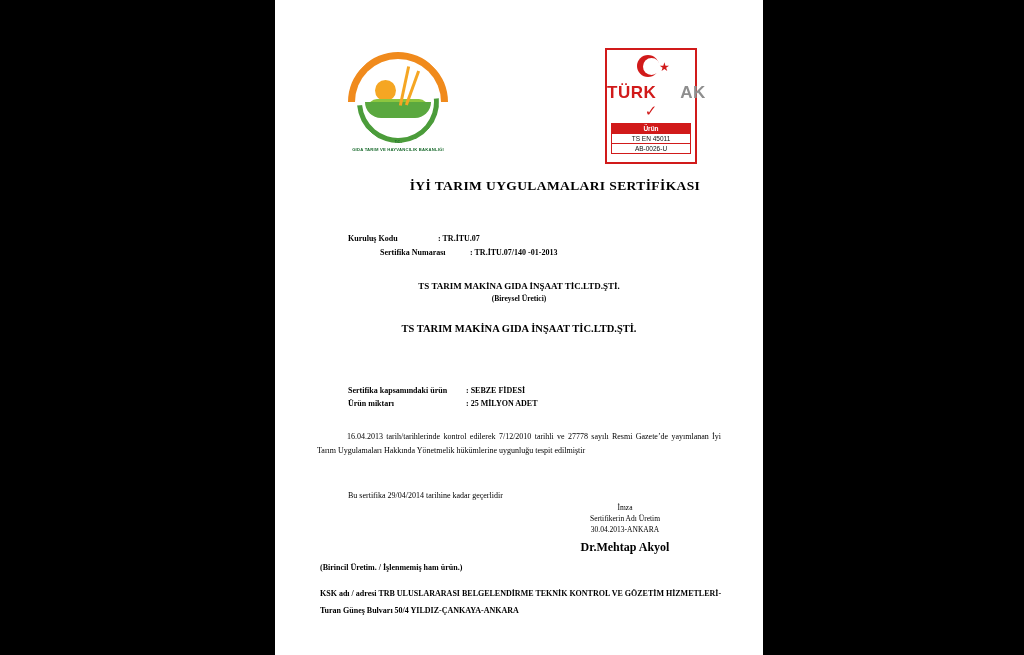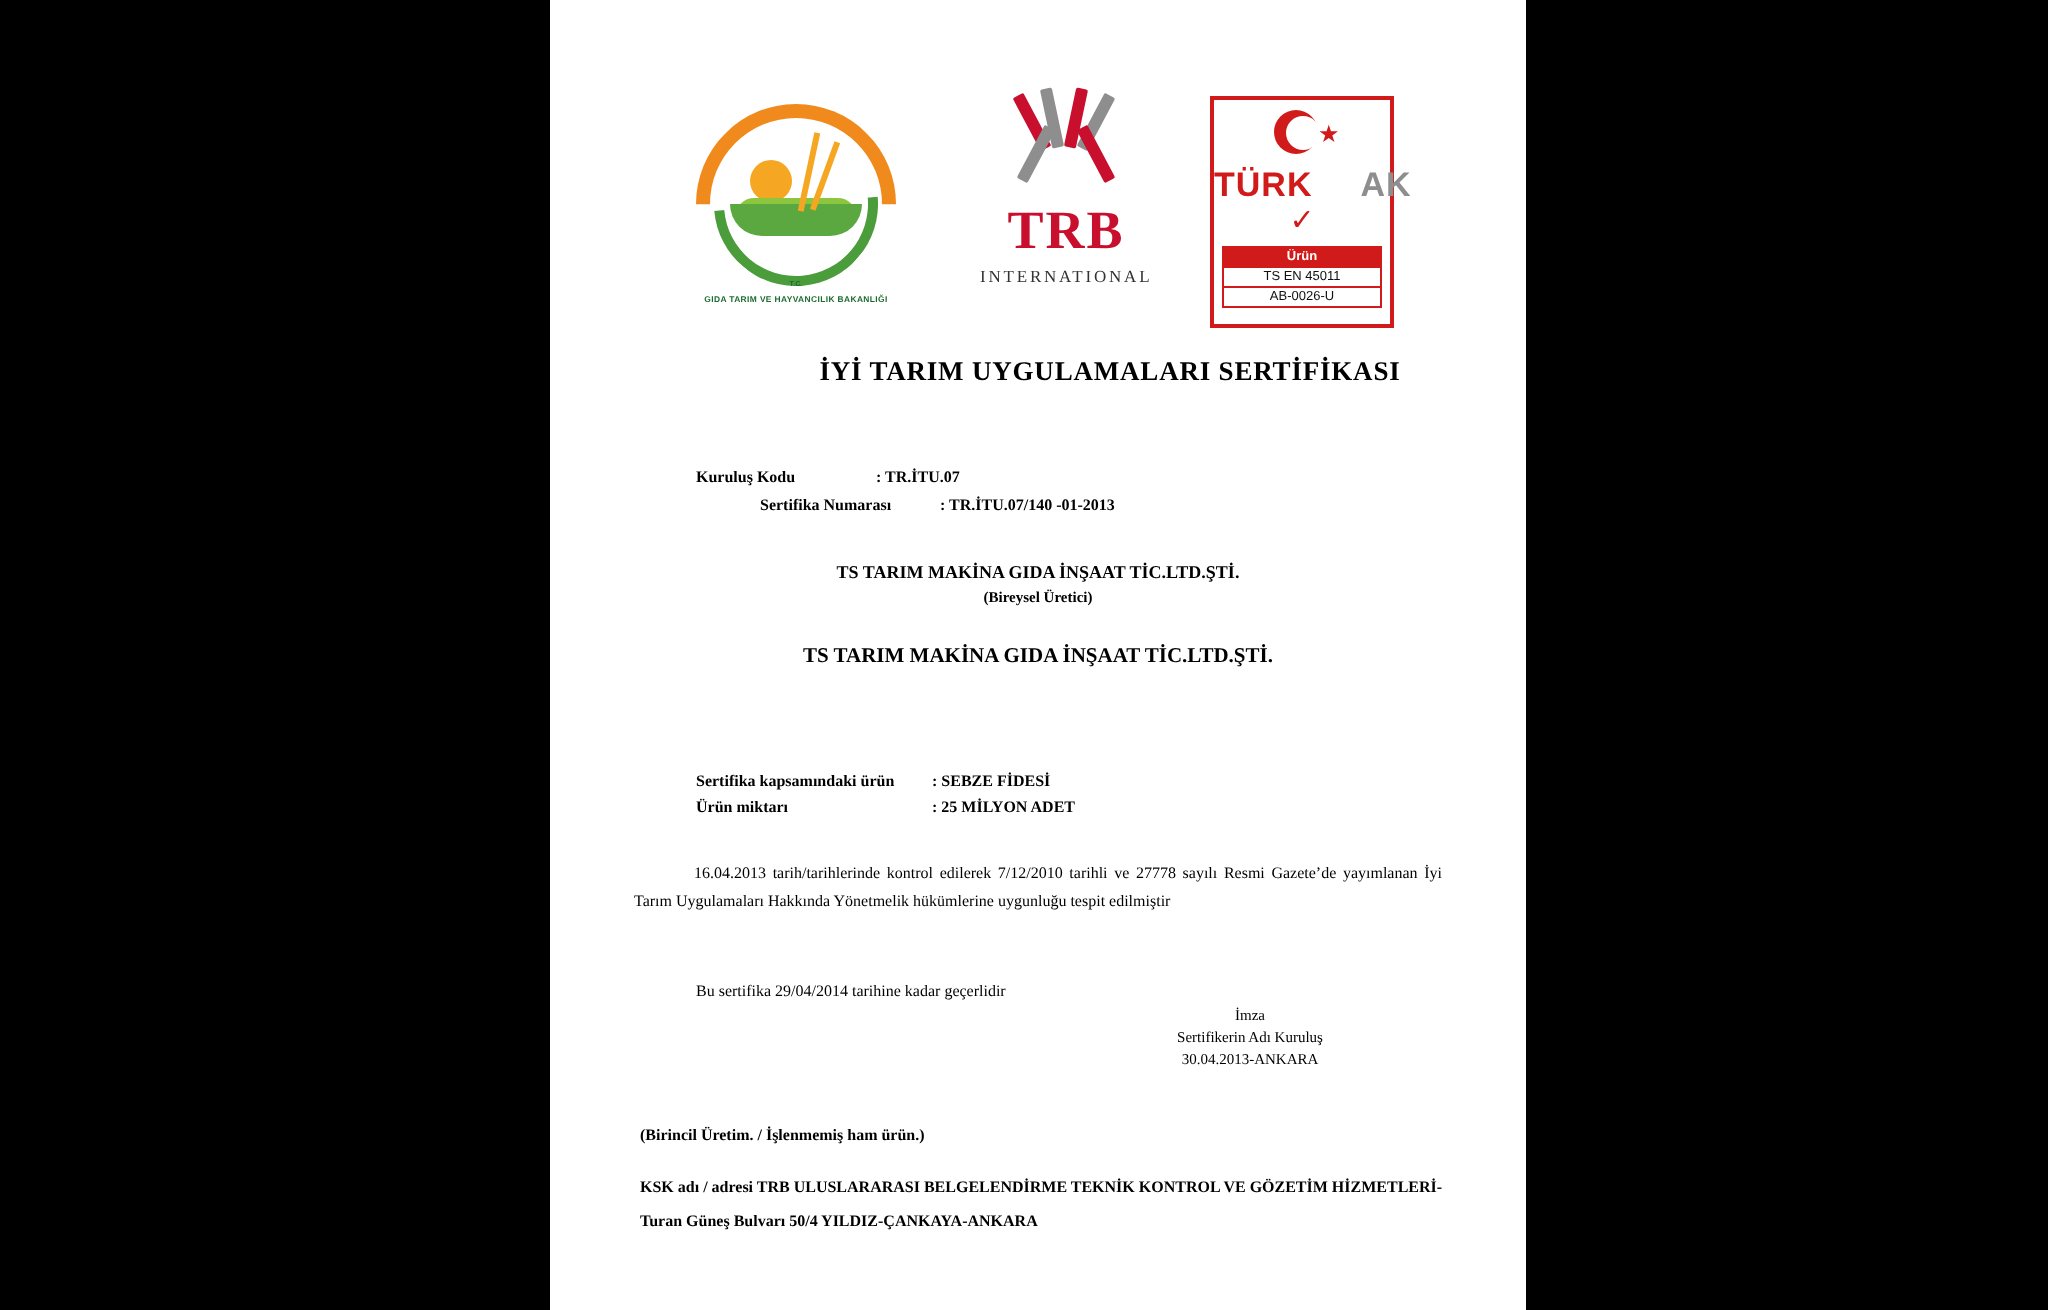--- a/index.html
+++ b/index.html
@@ -384,32 +384,20 @@
       <div class="arc-inner"></div>
       <div class="sun"></div>
       <div class="field2"></div>
       <div class="field"></div>
       <div class="wheat"></div>
       <div class="wheat2"></div>
       <div class="ministry-tc">T.C.</div>
       <div class="ministry-text">GIDA TARIM VE HAYVANCILIK BAKANLIĞI</div>
     </div>
 
-    <div class="logo-trb">
-      <div class="trb-mark">
-        <span class="bar" style="left:4px;  top:2px;  background:#c8102e; transform:rotate(-28deg);"></span>
-        <span class="bar" style="left:14px; top:0px;  background:#8e8e8e; transform:rotate(-12deg);"></span>
-        <span class="bar" style="left:26px; top:0px;  background:#c8102e; transform:rotate(12deg);"></span>
-        <span class="bar" style="left:36px; top:2px;  background:#8e8e8e; transform:rotate(28deg);"></span>
-        <span class="bar" style="left:6px;  top:18px; background:#8e8e8e; transform:rotate(28deg);"></span>
-        <span class="bar" style="left:36px; top:18px; background:#c8102e; transform:rotate(-28deg);"></span>
-      </div>
-      <div class="trb-name">TRB</div>
-      <div class="trb-sub">INTERNATIONAL</div>
-    </div>
 
     <div class="logo-turkak">
       <div class="tk-crescent">
         <div class="tk-moon"></div>
         <div class="tk-moon-cut"></div>
         <div class="tk-star">★</div>
       </div>
       <div class="tk-word">
         <span class="red">TÜRK</span><span class="grey">AK</span>
       </div>
@@ -441,20 +429,21 @@
   <div class="scope scope2">
     <span class="lbl2">Ürün miktarı</span><span>: 25 MİLYON ADET</span>
   </div>
 
   <div class="para">16.04.2013  tarih/tarihlerinde  kontrol  edilerek  7/12/2010  tarihli  ve  27778  sayılı  Resmi Gazete’de yayımlanan İyi Tarım Uygulamaları Hakkında Yönetmelik hükümlerine uygunluğu tespit edilmiştir</div>
 
   <div class="validity">Bu sertifika  29/04/2014 tarihine kadar geçerlidir</div>
 
   <div class="sign-block">
     <div class="l">İmza</div>
-    <div class="l">Sertifikerin Adı Kuruluş</div>
+    <div class="l">Sertifikerin Adı Üretim</div>
     <div class="l">30.04.2013-ANKARA</div>
+    <div class="sign-name">Dr.Mehtap Akyol</div>
   </div>
 
   <div class="footnote">(Birincil Üretim. / İşlenmemiş ham ürün.)</div>
   <div class="ksk">KSK adı   /  adresi TRB ULUSLARARASI BELGELENDİRME TEKNİK KONTROL VE GÖZETİM HİZMETLERİ-Turan Güneş Bulvarı 50/4 YILDIZ-ÇANKAYA-ANKARA</div>
 
 </div>
 
 </body></html>

